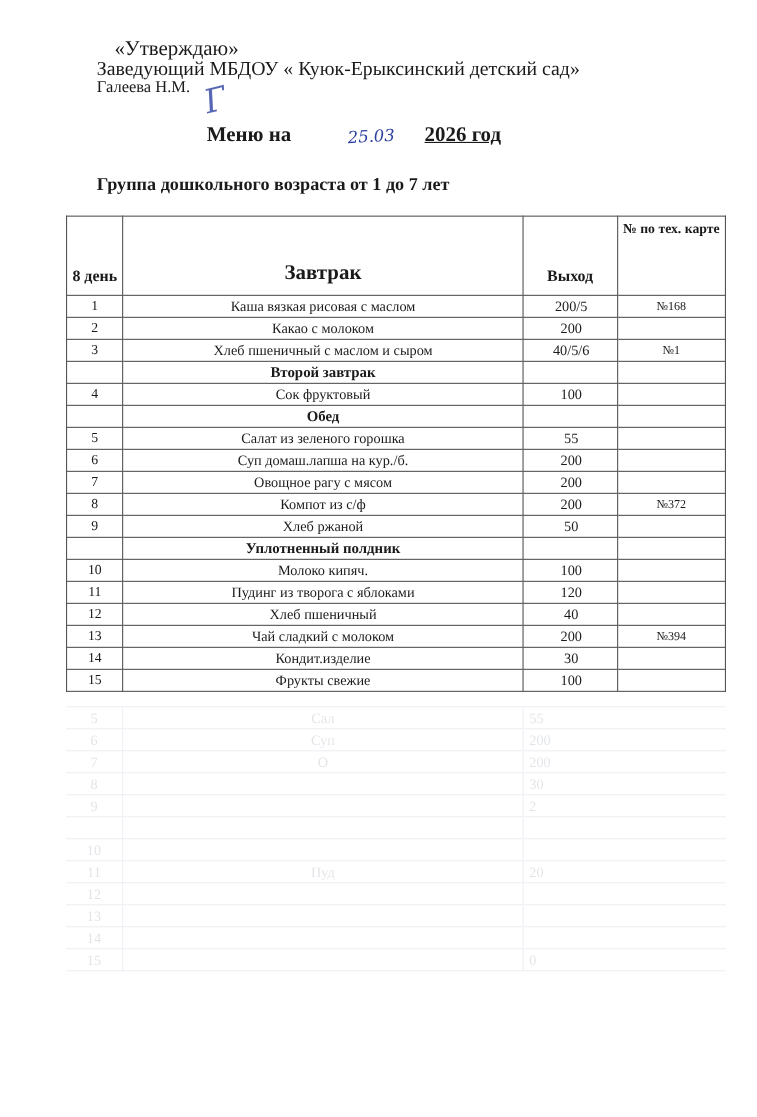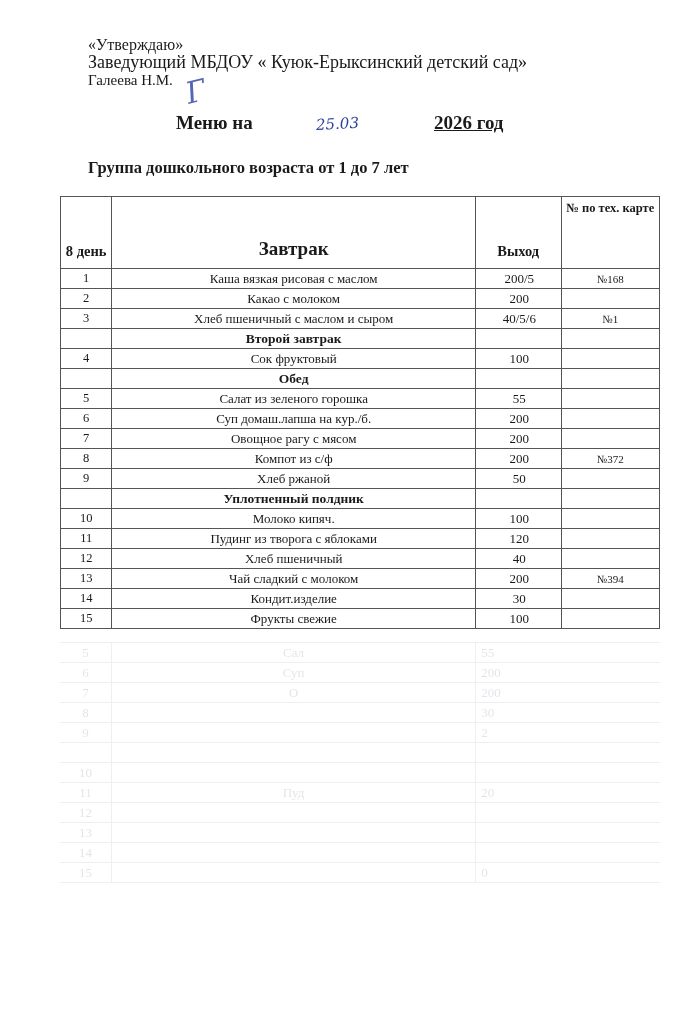--- a/index.html
+++ b/index.html
@@ -22,23 +22,24 @@
   }
 
   
   .header {
     position: absolute;
     left: 88px;
     top: 36px;
     width: 540px;
   }
   .approve-line {
-    font-size: 16px;
+    font-size: 19px;
     line-height: 17px;
     white-space: nowrap;
+    margin-left: 16px;
   }
   .head-line {
     font-size: 18px;
     line-height: 18px;
     white-space: nowrap;
   }
   .head-line-2 {
     font-size: 15px;
     line-height: 18px;
     white-space: nowrap;
@@ -97,21 +98,21 @@
 
   .title-row {
     position: absolute;
     left: 88px;
     top: 112px;
     width: 540px;
     height: 26px;
   }
   .title-menu {
     position: absolute;
-    left: 88px;
+    left: 100px;
     top: 0;
     font-size: 19px;
     font-weight: bold;
   }
   .title-date {
     position: absolute;
     left: 228px;
     top: 3px;
     font-size: 15px;
     font-style: italic;
@@ -119,21 +120,20 @@
     font-family: "DejaVu Serif", serif;
     transform: rotate(-3deg);
   }
   .title-year {
     position: absolute;
     left: 298px;
     top: 0;
     font-size: 19px;
     font-weight: bold;
     text-decoration: underline;
-    margin-left: 48px;
   }
   .subtitle {
     position: absolute;
     left: 88px;
     top: 158px;
     font-size: 16.5px;
     font-weight: bold;
     white-space: nowrap;
   }
 

